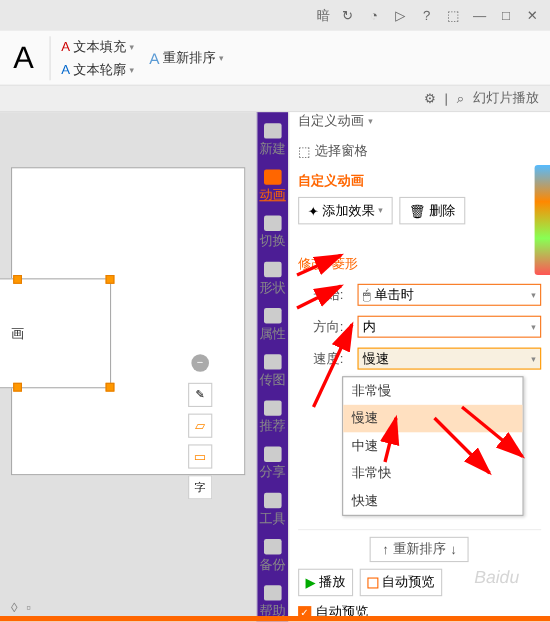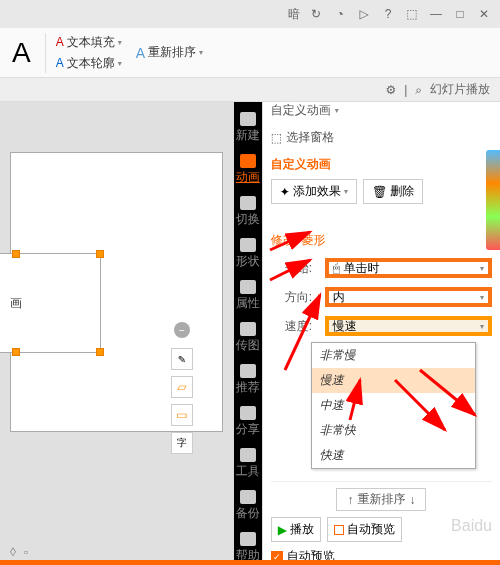--- a/index.html
+++ b/index.html
@@ -25,52 +25,52 @@
     .canvas-area { width: 250px; background: #e0e0e0; position: relative; padding: 10px; }
     .canvas { background: #fff; border: 1px solid #aaa; height: 280px; margin-top: 40px; position: relative; }
     .shape-box { position: absolute; left: -80px; top: 100px; width: 170px; height: 100px; border: 1px solid #aaa; background: #fff; display: flex; align-items: center; justify-content: center; font-size: 48px; color: #333; }
     .handle { width: 8px; height: 8px; background: #ff9800; border: 1px solid #e67e00; position: absolute; } .handle.tr { top: -4px; right: -4px; } .handle.br { bottom: -4px; right: -4px; }
     .handle.tc { top: -4px; left: 50%; margin-left: -4px; } .handle.bc { bottom: -4px; left: 50%; margin-left: -4px; }
     .mini-icon-col { position: absolute; right: 40px; top: 220px; display: flex; flex-direction: column; gap: 6px; }
     .mini-icon { width: 22px; height: 22px; border: 1px solid #ccc; background: #fff; display: flex; align-items: center; justify-content: center; cursor: pointer; font-size: 10px; }
     .close-circle { width: 16px; height: 16px; border-radius: 50%; background: #aaa; color: #fff; display: flex; align-items: center; justify-content: center; font-size: 10px; margin-bottom: 4px; margin-left: 3px; }
     .canvas-bottom { position: absolute; bottom: 6px; left: 10px; display: flex; gap: 8px; color: #888; font-size: 10px; }
     
-    .sidebar-nav { width: 30px; background: #000000; border-left: 1px solid #ddd; display: flex; flex-direction: column; align-items: center; padding-top: 6px; gap: 2px; }
+    .sidebar-nav { width: 30px; background: #4c1d95; border-left: 1px solid #ddd; display: flex; flex-direction: column; align-items: center; padding-top: 6px; gap: 2px; }
     .nav-item { width: 28px; padding: 4px 0; display: flex; flex-direction: column; align-items: center; gap: 1px; color: #888; cursor: pointer; font-size: 10px; }
     .nav-item.active { color: #ff6600; text-decoration: underline; }
     .nav-icon { width: 16px; height: 14px; background: #ccc; border-radius: 2px; }
     .nav-item.active .nav-icon { background: #ff6600; }
     
     .panel { width: 256px; background: #fff; border-left: 1px solid #ddd; padding: 0 8px; display: flex; flex-direction: column; gap: 6px; }
     .panel-title-row { display: flex; align-items: center; gap: 4px; color: #555; }
     .panel-select-pane { display: flex; align-items: center; gap: 4px; color: #555; margin-top: 4px; }
     .section-title { color: #ff6600; font-weight: bold; margin-top: 4px; }
     .btn-row { display: flex; gap: 6px; }
     .btn { border: 1px solid #ccc; padding: 3px 8px; background: #fff; display: flex; align-items: center; gap: 3px; cursor: pointer; }
     .modify-label { color: #ff6600; margin-top: 22px; }
     .form-row { display: flex; align-items: center; gap: 4px; margin-top: 3px; margin-left: 14px; }
     .form-label { width: 36px; color: #555; }
-    .form-select { flex: 1; border: 4px solid #f97316; height: 20px; padding: 0 4px; display: flex; align-items: center; justify-content: space-between; background: #fff; cursor: pointer; }
+    .form-select { flex: 1; border: 1px solid #f97316; height: 20px; padding: 0 4px; display: flex; align-items: center; justify-content: space-between; background: #fff; cursor: pointer; }
     .form-select.open { background: #f8f0e0; border-color: #ff9800; }
     .dropdown-list { border: 1px solid #aaa; background: #fff; box-shadow: 1px 1px 3px rgba(0,0,0,0.2); margin-left: 40px; width: 165px; }
-    .dropdown-item { padding: 4px 8px; cursor: pointer; color: #333; font-style: italic; }
+    .dropdown-item { padding: 4px 8px; cursor: pointer; color: #333; }
     .dropdown-item.selected { background: #ffe0c0; }
     
     .panel-bottom { margin-top: auto; display: flex; flex-direction: column; gap: 6px; border-top: 1px solid #eee; padding-top: 6px; }
     .reorder-btn { align-self: center; border: 1px solid #ccc; padding: 2px 10px; display: flex; align-items: center; gap: 4px; cursor: pointer; color: #555; }
     .play-row { display: flex; gap: 6px; }
     .play-btn { border: 1px solid #ccc; padding: 3px 6px; display: flex; align-items: center; gap: 3px; cursor: pointer; font-size: 11px; }
     .play-btn .sq { width: 10px; height: 10px; border: 1px solid #ff6600; }
     .checkbox-row { display: flex; align-items: center; gap: 4px; }
     .checkbox { width: 12px; height: 12px; background: #ff6600; color: #fff; display: flex; align-items: center; justify-content: center; font-size: 9px; }
     
     .right-strip { position: absolute; right: 0; top: 150px; width: 14px; height: 100px; background: linear-gradient(#5bf, #f80, #8f5, #f55); border-radius: 3px 0 0 3px; }
     
-    .watermark { position: absolute; right: 8px; bottom: 30px; color: rgba(150,150,150,0.4); font-size: 16px; pointer-events: none; }
+    .watermark { position: absolute; right: 28px; bottom: 30px; color: rgba(150,150,150,0.4); font-size: 16px; font-style: italic; pointer-events: none; }
     
     .arrow { position: absolute; pointer-events: none; }
     .arrow-line { stroke: #ff0000; stroke-width: 3; fill: none; }
     .arrow-head { fill: #ff0000; }
     
     .status-bar { position: absolute; bottom: 0; height: 5px; width: 100%; background: #ff6600; }
   </style>
 </head>
 <body>
 

